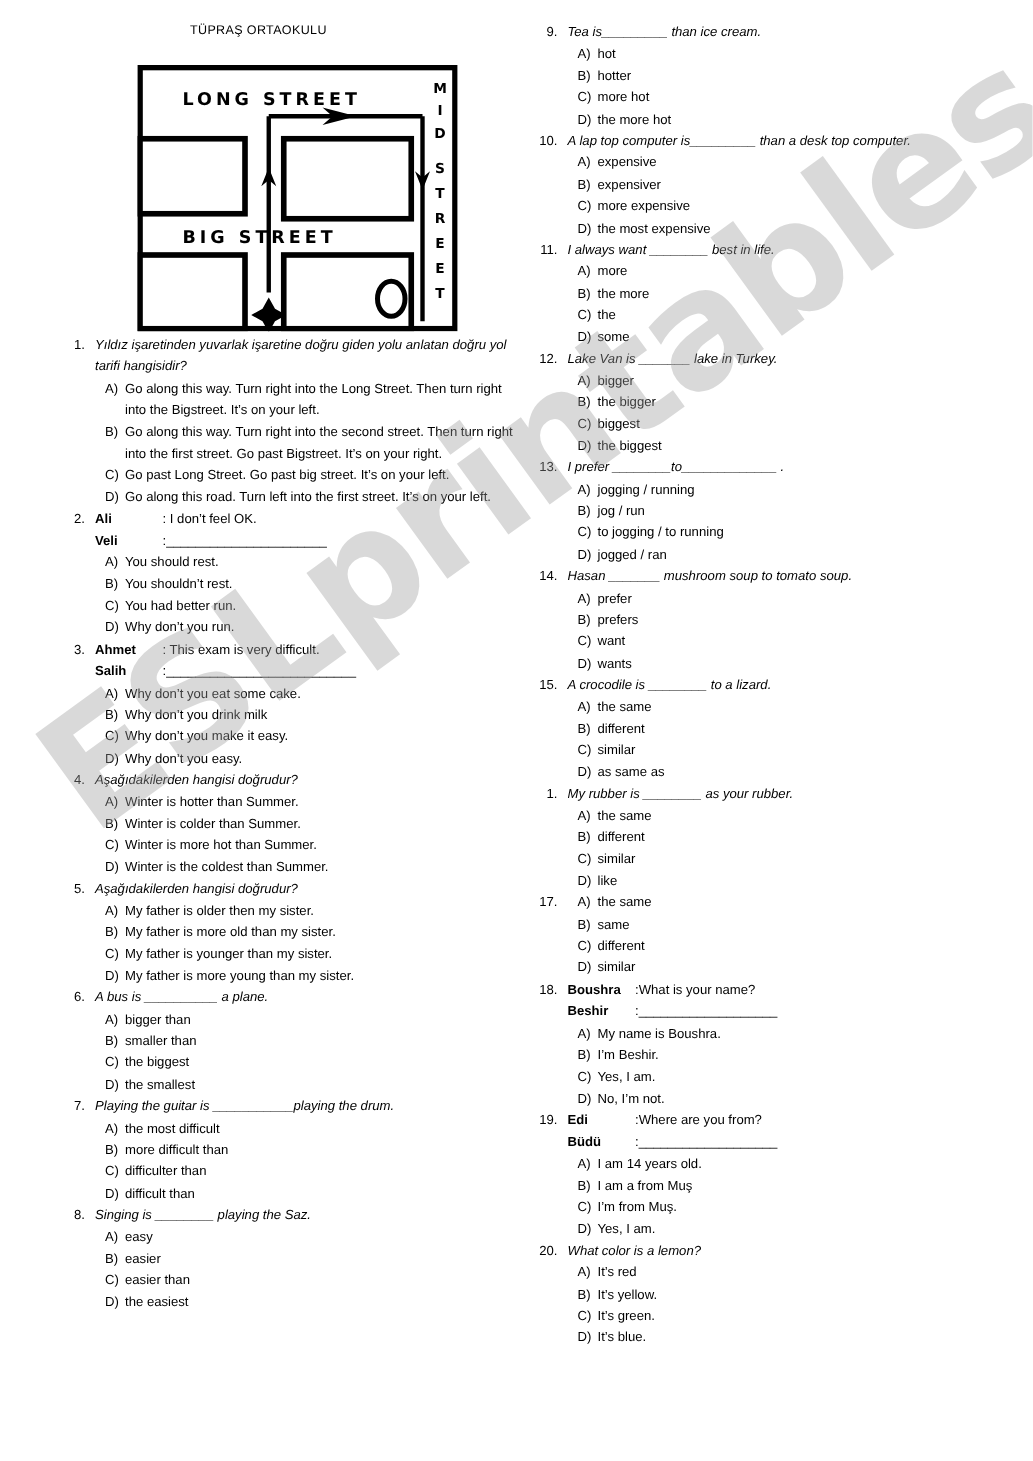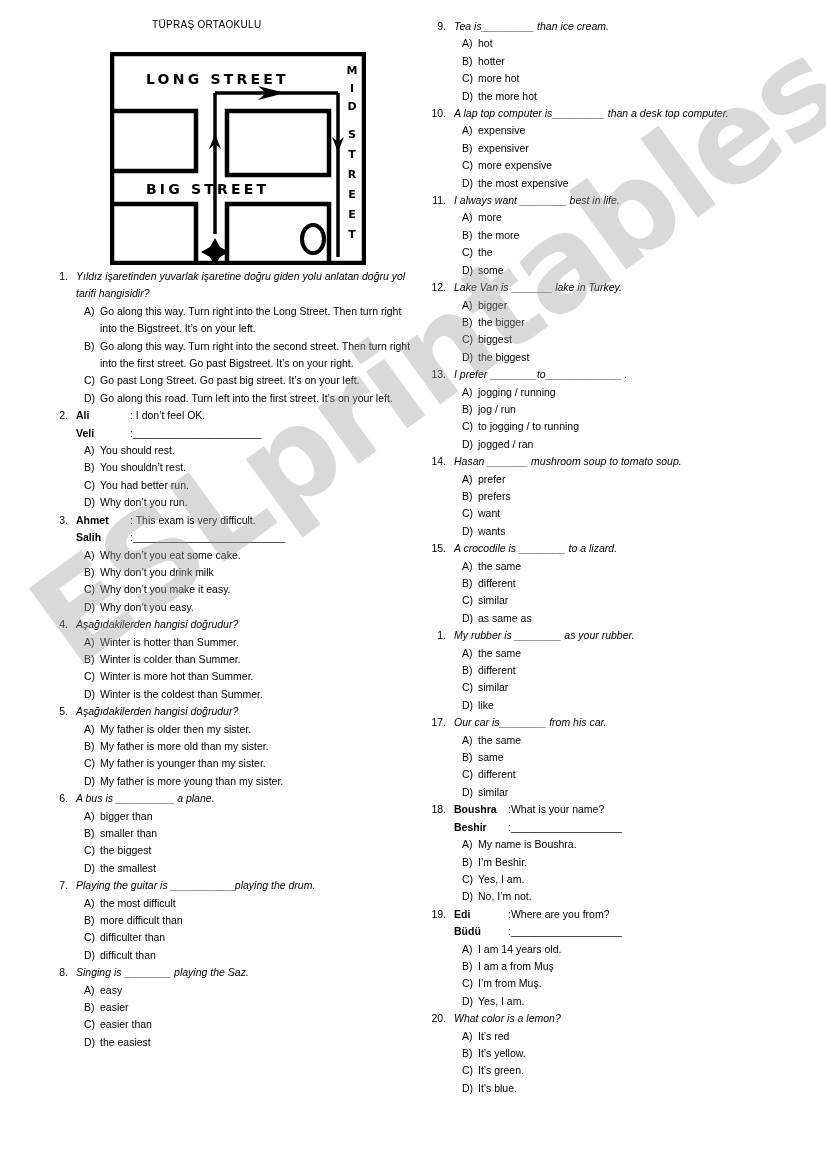--- a/index.html
+++ b/index.html
@@ -623,21 +623,20 @@
                 <span class="opt-text">like</span>
               </li>
             </ul>
           </div>
         </div>
       </div>
       <div class="q-block">
         <div class="q-row">
           <div class="q-num">17.</div>
           <div class="q-body">
-            <div class="q-stem">Our car is________ from his car.</div>
             <ul class="opts">
               <li class="opt">
                 <span class="opt-letter">A)</span>
                 <span class="opt-text">the same</span>
               </li>
               <li class="opt">
                 <span class="opt-letter">B)</span>
                 <span class="opt-text">same</span>
               </li>
               <li class="opt">

